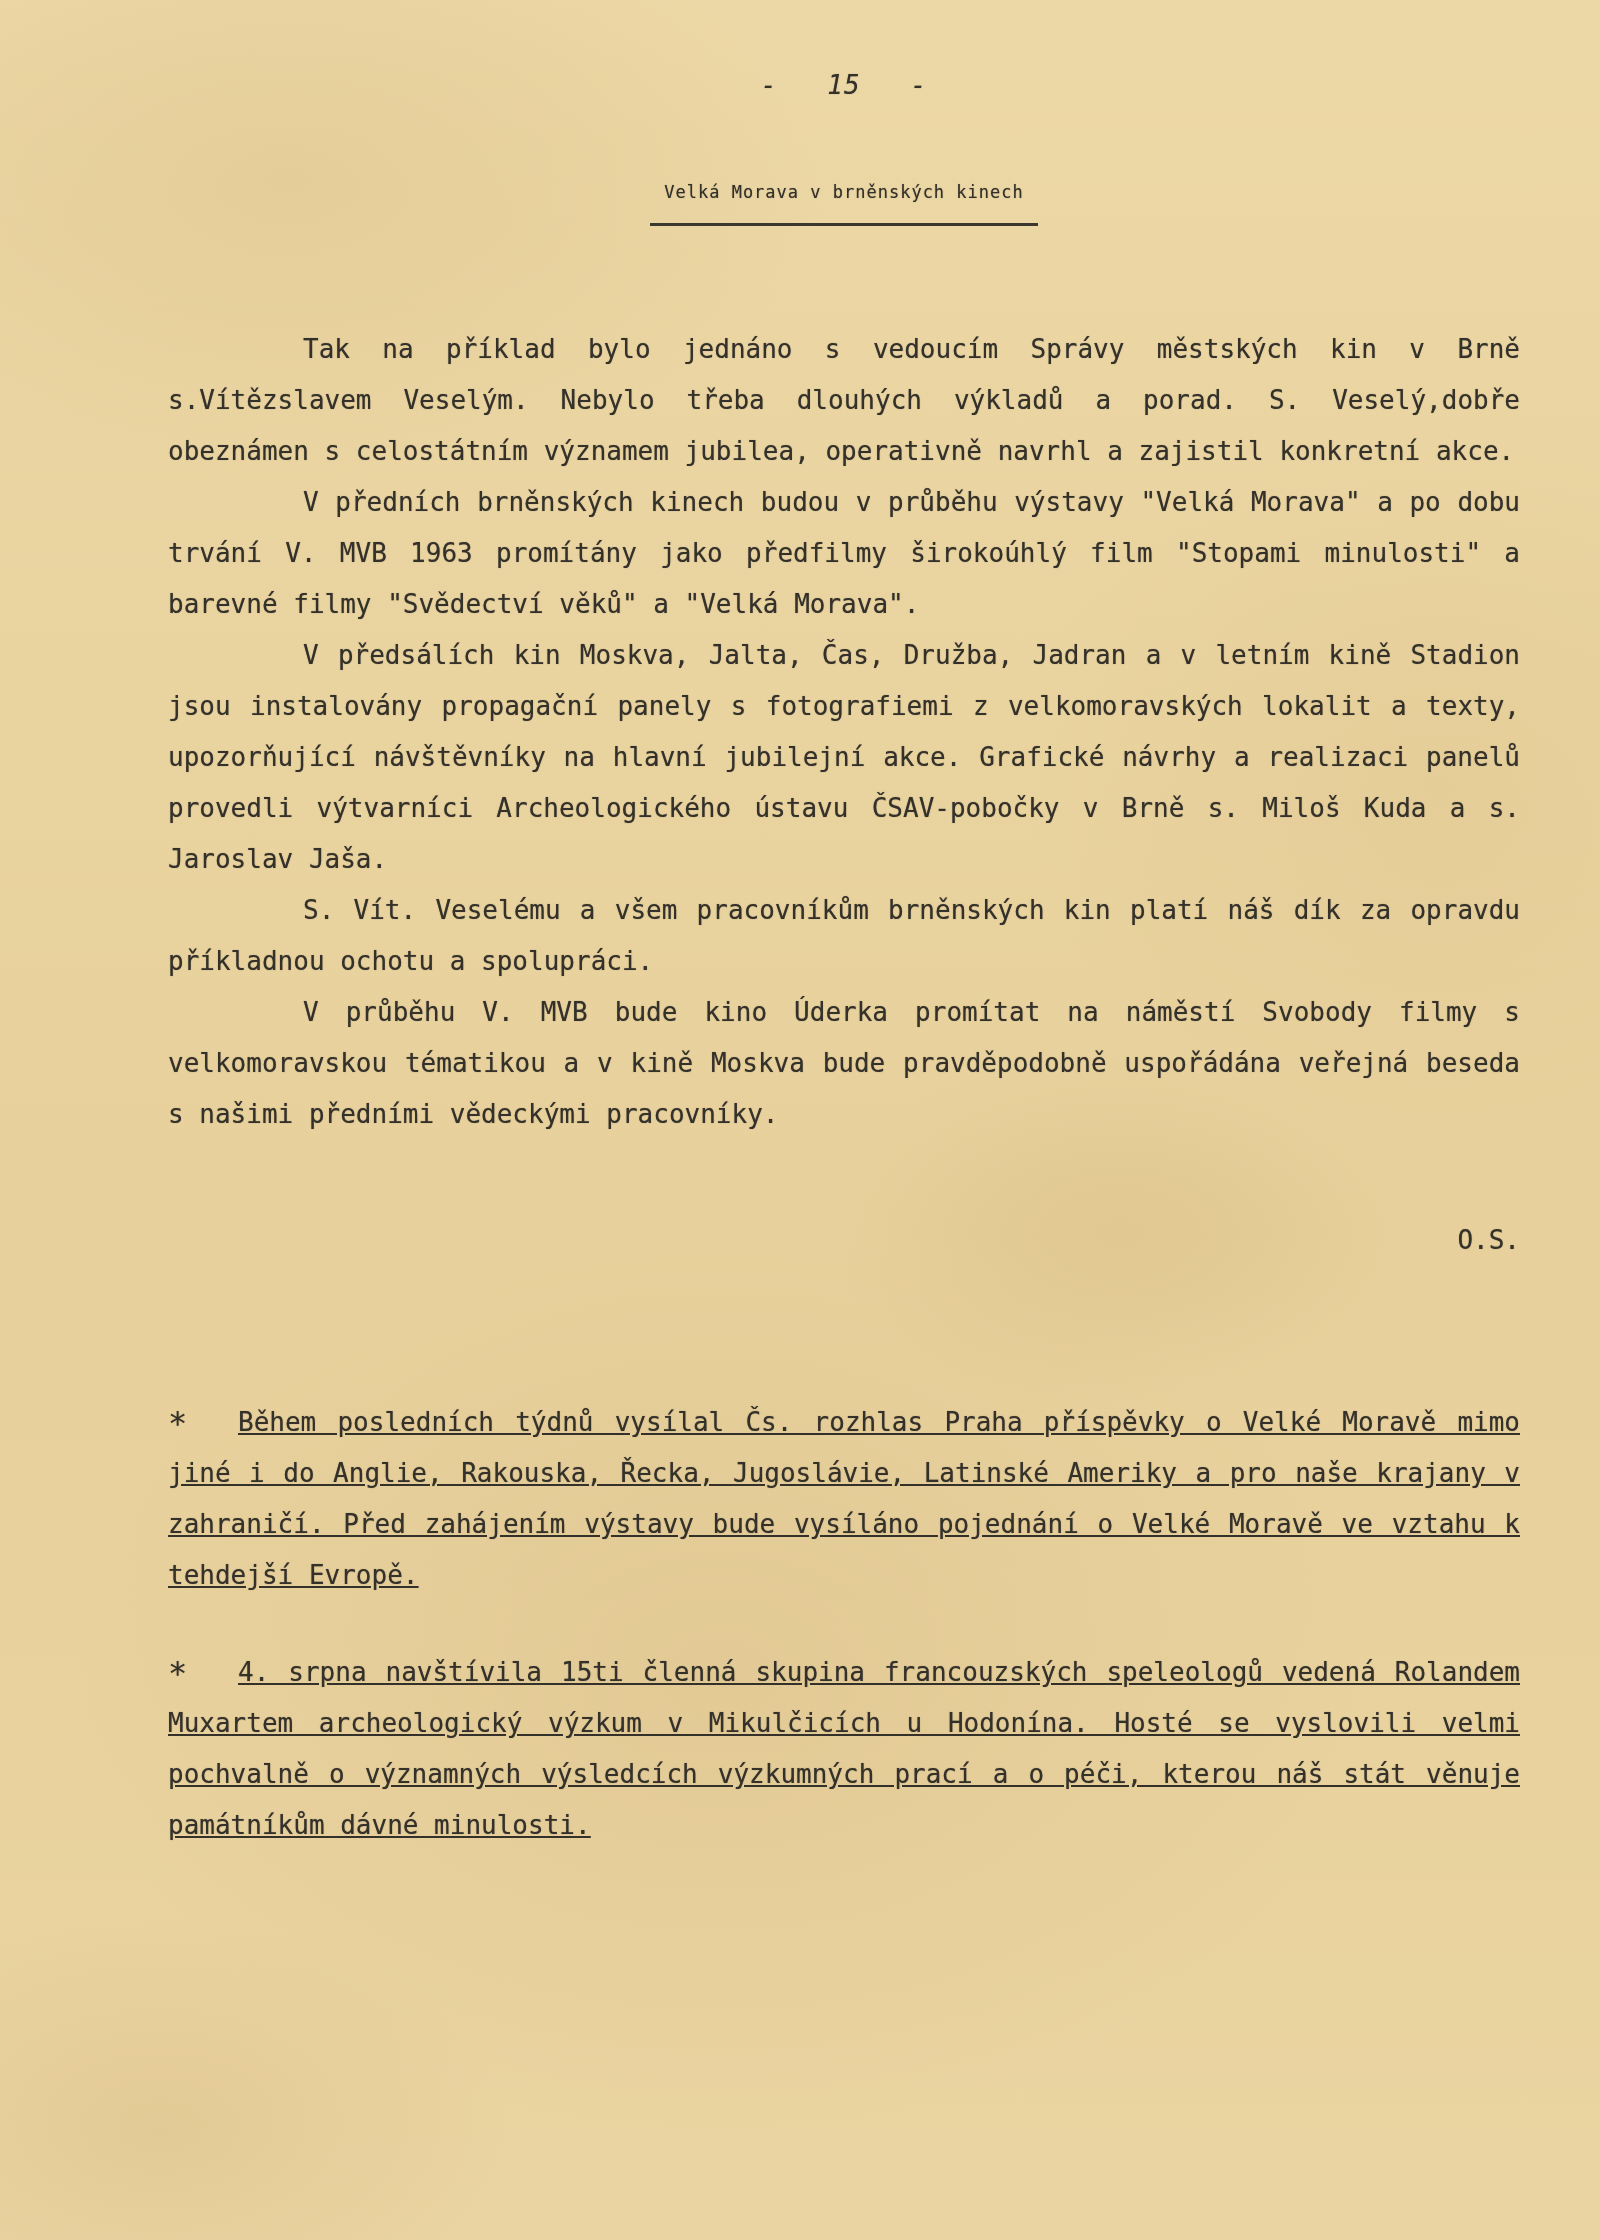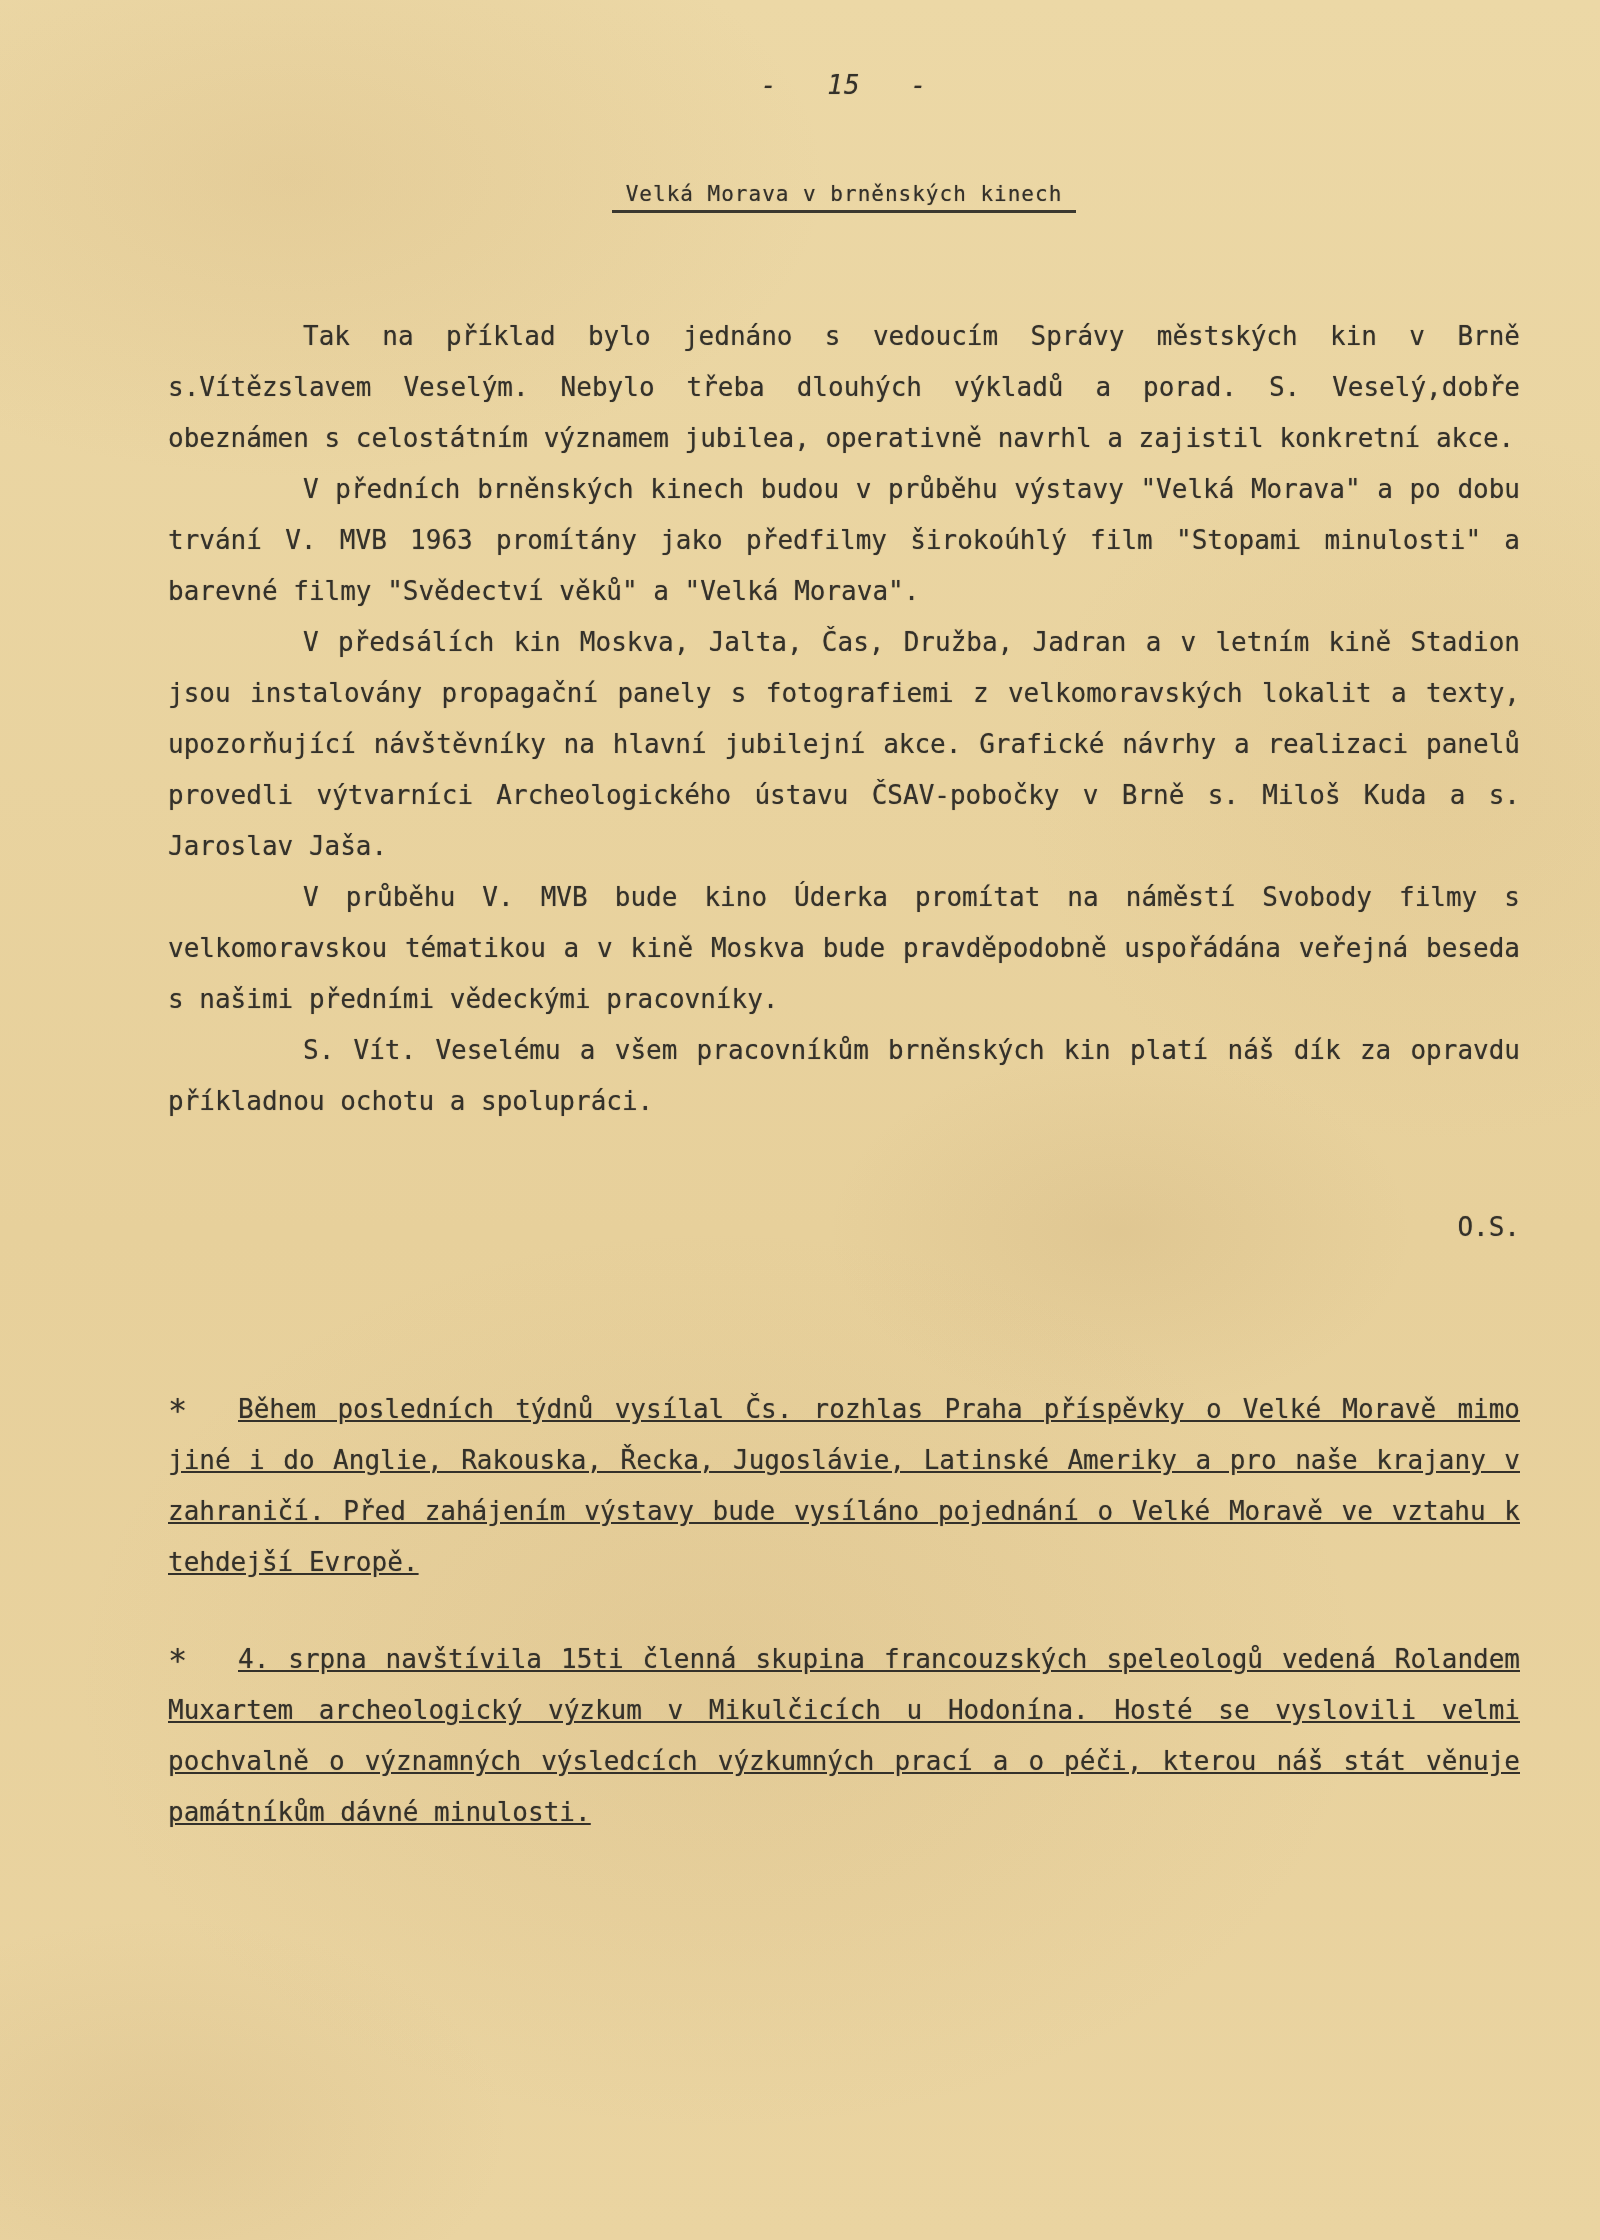--- a/index.html
+++ b/index.html
@@ -29,24 +29,24 @@
     width: 1352px;
     text-align: center;
     font-size: 26px;
     white-space: pre;
     letter-spacing: 1px;
     font-style: italic;
   }
   .title-row { width: 1352px; text-align: center; margin-top: 82px; }
   .doc-title {
     display: inline-block;
-    font-size: 21px;
+    font-size: 17px;
     letter-spacing: 1px;
     border-bottom: 3px solid #3b382f;
-    padding: 0 14px 4px 14px;
+    padding: 0 14px 21px 14px;
   }
   .body-text {
     width: 1352px;
     margin-top: 98px;
     font-size: 26px;
     line-height: 51px;
     text-align: justify;
   }
   .body-text p { margin: 0; text-indent: 135px; }
   .signature {
@@ -87,22 +87,22 @@
   <div class="page-number inked">-   15   -</div>
 
   <div class="title-row">
     <span class="doc-title inked">Velká Morava v brněnských kinech</span>
   </div>
 
   <div class="body-text inked">
     <p>Tak na příklad bylo jednáno s vedoucím Správy městských kin v Brně s.Vítězslavem Veselým. Nebylo třeba dlouhých výkladů a porad. S. Veselý,dobře obeznámen s celostátním významem jubilea, operativně navrhl a zajistil konkretní akce.</p>
     <p>V předních brněnských kinech budou v průběhu výstavy "Velká Morava" a po dobu trvání V. MVB 1963 promítány jako předfilmy širokoúhlý film "Stopami minulosti" a barevné filmy "Svědectví věků" a "Velká Morava".</p>
     <p>V předsálích kin Moskva, Jalta, Čas, Družba, Jadran a v letním kině Stadion jsou instalovány propagační panely s fotografiemi z velkomoravských lokalit a texty, upozorňující návštěvníky na hlavní jubilejní akce. Grafické návrhy a realizaci panelů provedli výtvarníci Archeologického ústavu ČSAV-pobočky v Brně s. Miloš Kuda a s. Jaroslav Jaša.</p>
+    <p>S. Vít. Veselému a všem pracovníkům brněnských kin platí náš dík za opravdu příkladnou ochotu a spolupráci.</p>
     <p>V průběhu V. MVB bude kino Úderka promítat na náměstí Svobody filmy s velkomoravskou tématikou a v kině Moskva bude pravděpodobně uspořádána veřejná beseda s našimi předními vědeckými pracovníky.</p>
-    <p>S. Vít. Veselému a všem pracovníkům brněnských kin platí náš dík za opravdu příkladnou ochotu a spolupráci.</p>
   </div>
 
   <div class="signature inked">O.S.</div>
 
 
   <div class="news inked">
     <p class="news-item"><span class="marker">*</span><span>Během posledních týdnů vysílal Čs. rozhlas Praha příspěvky o Velké Moravě mimo jiné i do Anglie, Rakouska, Řecka, Jugoslávie, Latinské Ameriky a pro naše krajany v zahraničí. Před zahájením výstavy bude vysíláno pojednání o Velké Moravě ve vztahu k tehdejší Evropě.</span></p>
     <p class="news-item"><span class="marker">*</span><span>4. srpna navštívila 15ti členná skupina francouzských speleologů vedená Rolandem Muxartem archeologický výzkum v Mikulčicích u Hodonína. Hosté se vyslovili velmi pochvalně o významných výsledcích výzkumných prací a o péči, kterou náš stát věnuje památníkům dávné minulosti.</span></p>
   </div>
 

